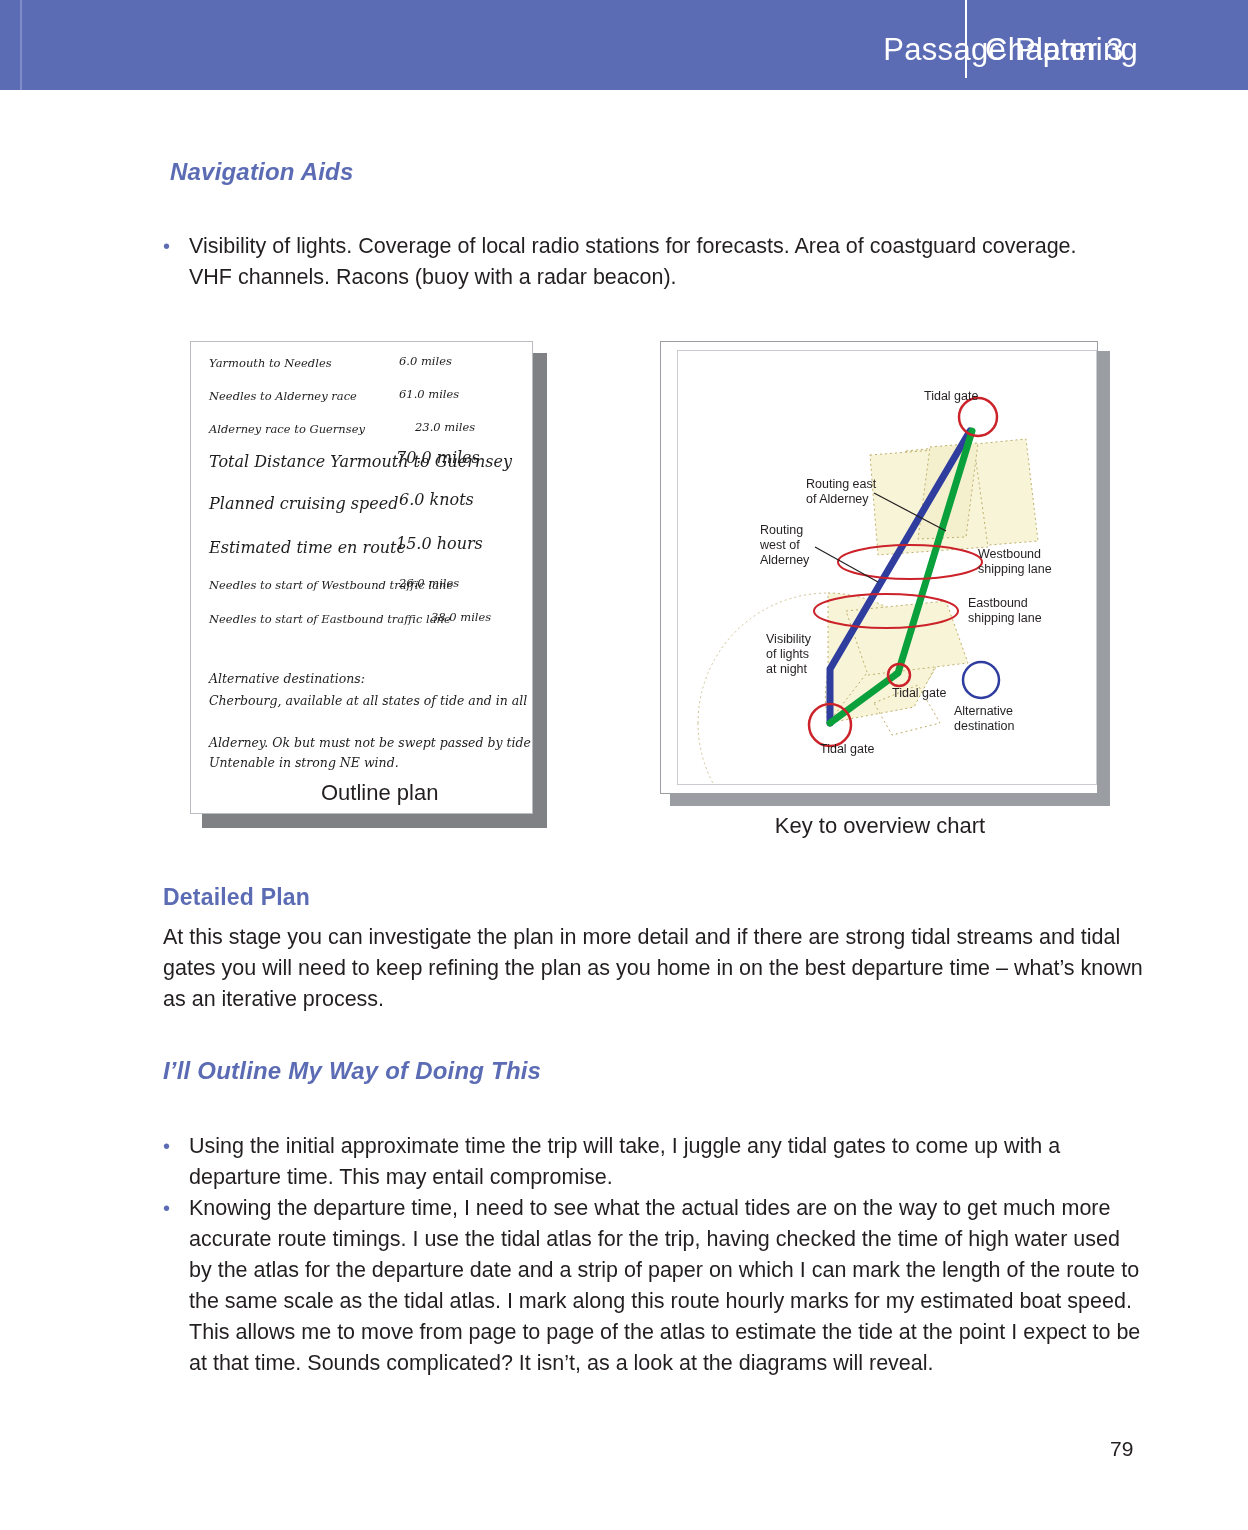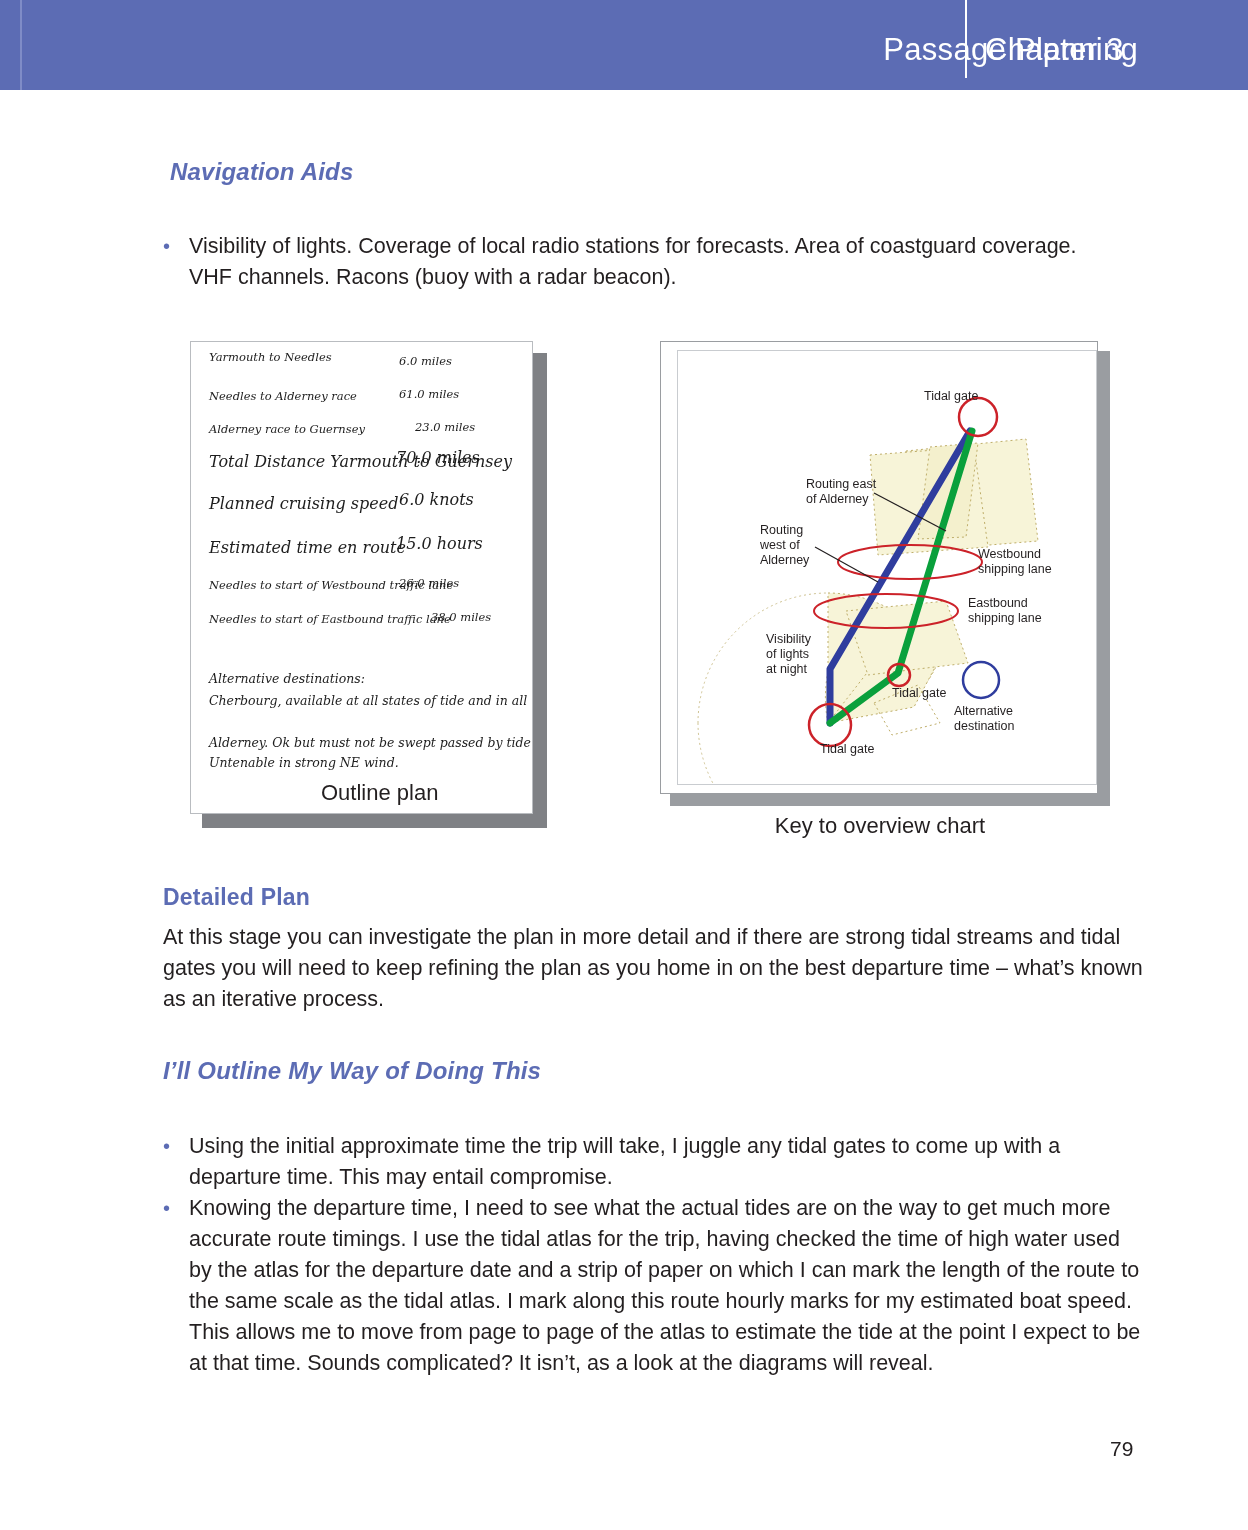--- a/index.html
+++ b/index.html
@@ -224,21 +224,21 @@
 
 <div class="bullet-row" style="left:163px; top:231px; width:950px;">
   <span class="bullet-dot">•</span>
   <span class="bullet-text">Visibility of lights. Coverage of local radio stations for forecasts. Area of coastguard coverage. VHF channels. Racons (buoy with a radar beacon).</span>
 </div>
 
 <div class="figure-left">
   <div class="card-shadow"></div>
   <div class="card">
 
-    <div class="hand hand-sm" style="left:18px; top:8px;">Yarmouth to Needles</div>
+    <div class="hand hand-sm" style="left:18px; top:14px;">Yarmouth to Needles</div>
     <div class="hand hand-sm" style="left:208px; top:12px;">6.0 miles</div>
 
     <div class="hand hand-sm" style="left:18px; top:47px;">Needles to Alderney race</div>
     <div class="hand hand-sm" style="left:208px; top:45px;">61.0 miles</div>
 
     <div class="hand hand-sm" style="left:18px; top:80px;">Alderney race to Guernsey</div>
     <div class="hand hand-sm" style="left:208px; top:78px;margin-left:16px;">23.0 miles</div>
 
     <div class="hand hand-md" style="left:18px; top:110px;">Total Distance Yarmouth to Guernsey</div>
     <div class="hand hand-md" style="left:205px; top:106px;">70.0 miles</div>

